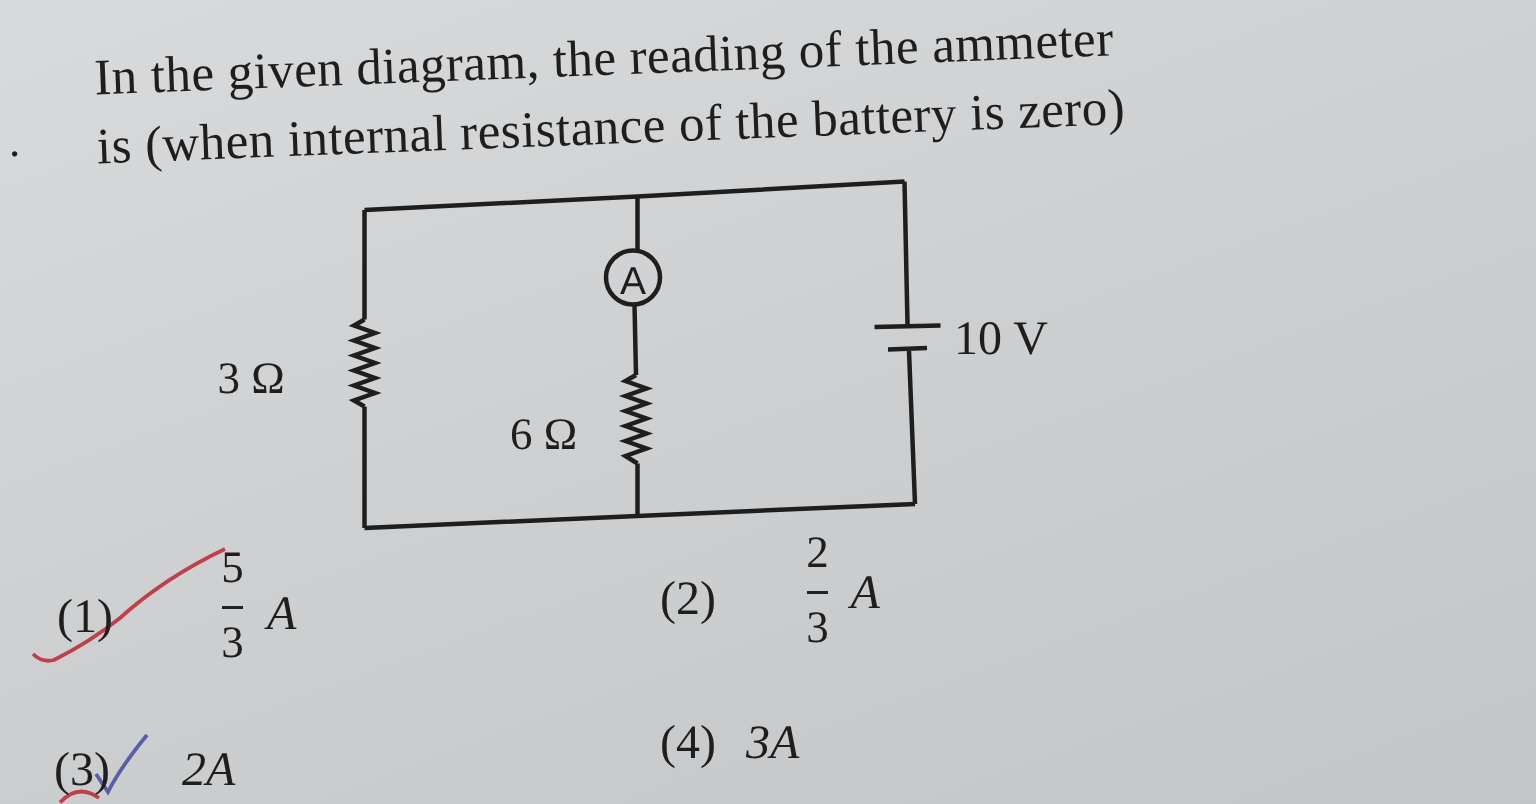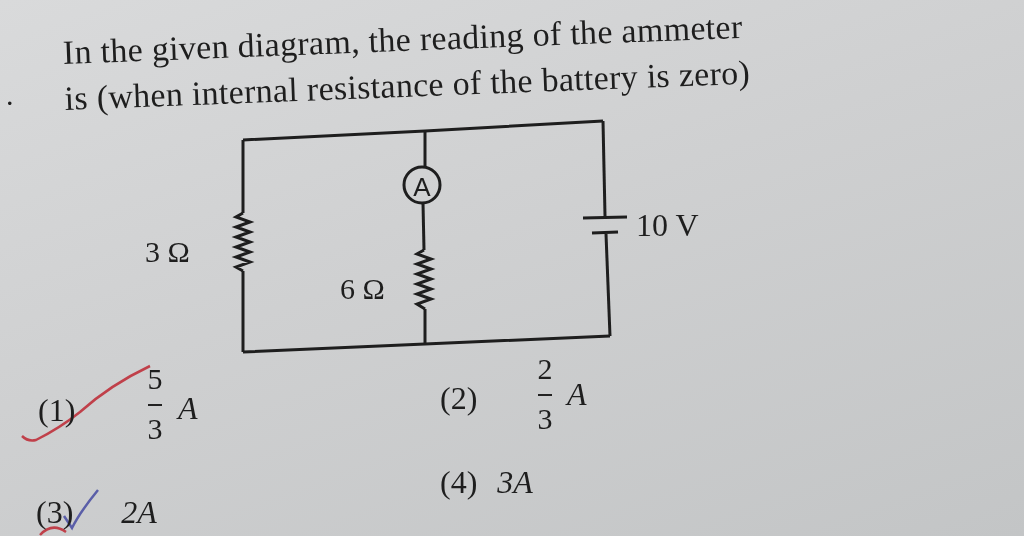--- a/index.html
+++ b/index.html
@@ -83,16 +83,16 @@
   <span class="bar" style="margin-top:8px;"></span>
   <span style="display:block;margin-top:6px;">3</span>
 </div>
 <div class="opt unit" style="left:567px; top:376px;">A</div>
 
 <div class="opt" style="left:36px; top:494px;">
   <span>(3)</span>
   <span class="unit" style="margin-left:40px;font-style:italic;">2A</span>
 </div>
 
-<div class="opt" style="left:440px; top:464px;">
+<div class="opt" style="left:440px; top:476px;">
   <span>(4)</span>
   <span class="unit" style="margin-left:12px;">3A</span>
 </div>
 
 </body></html>

